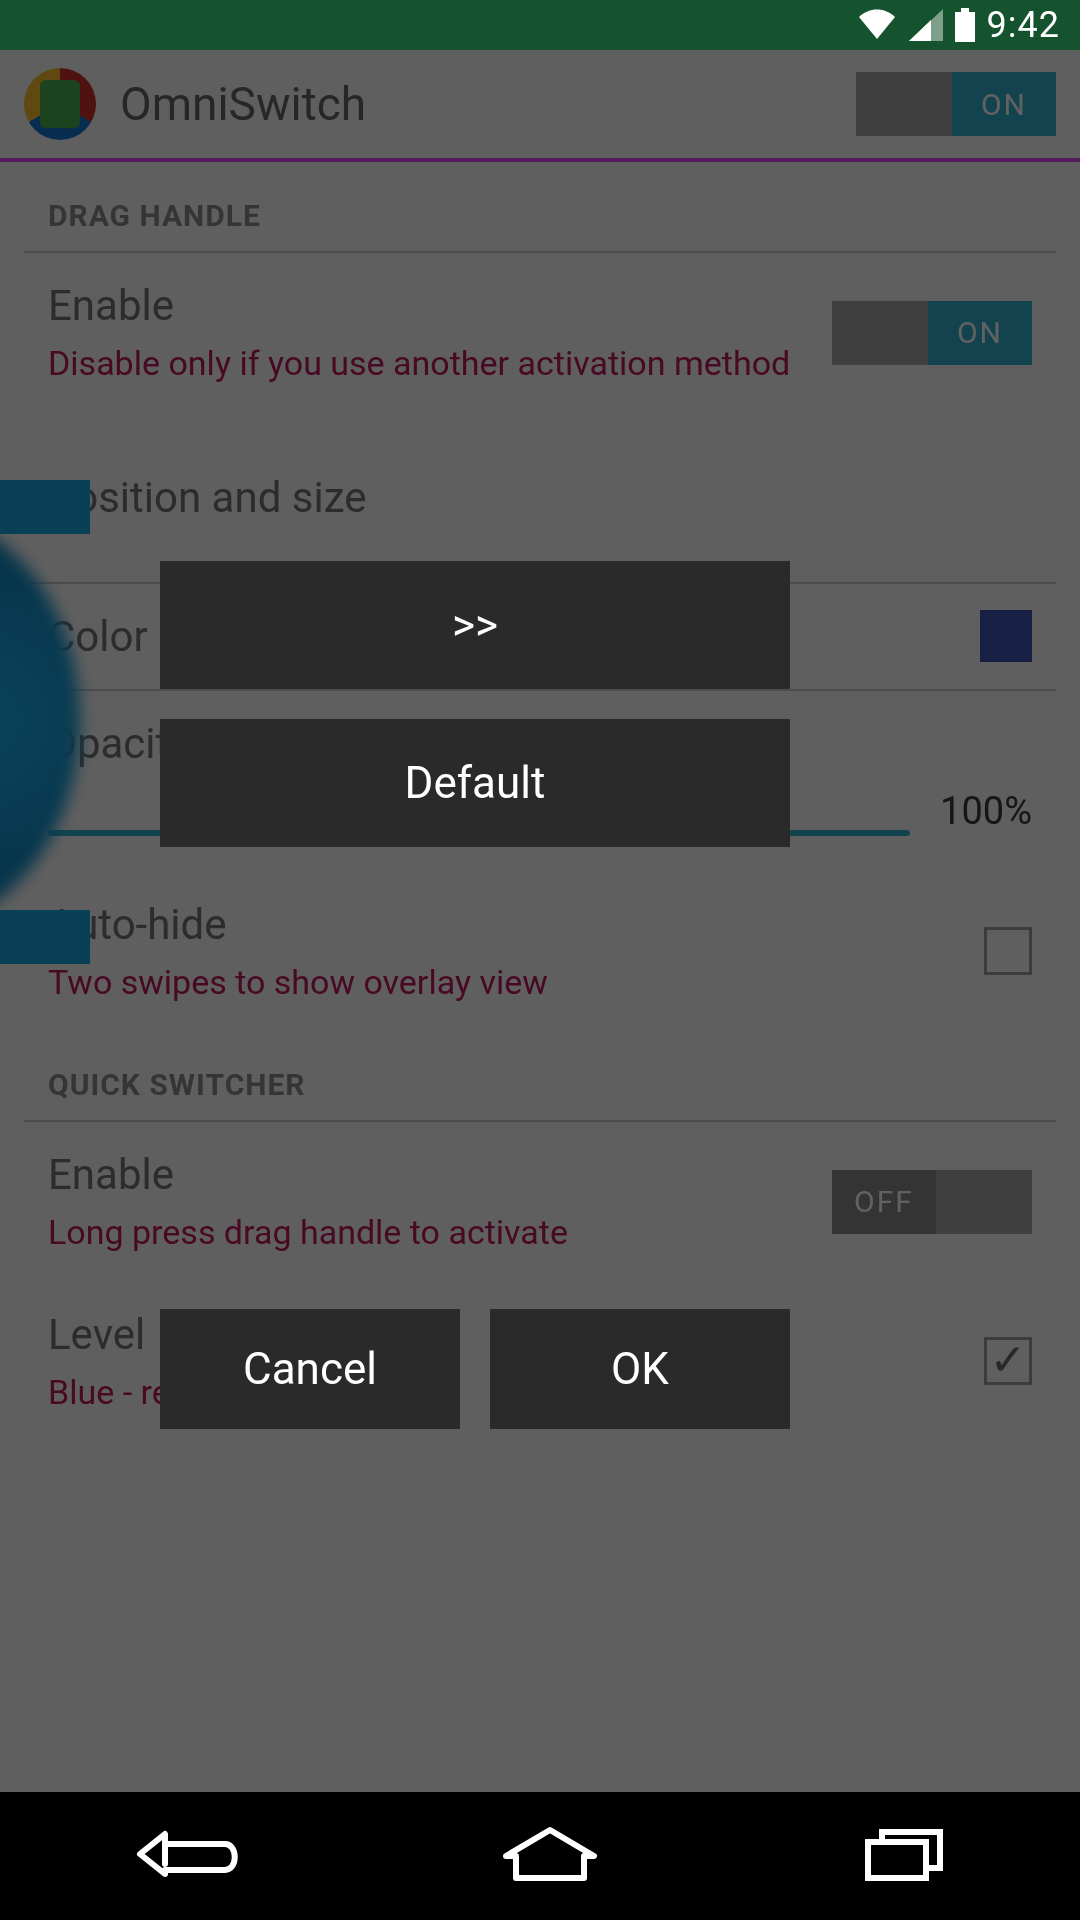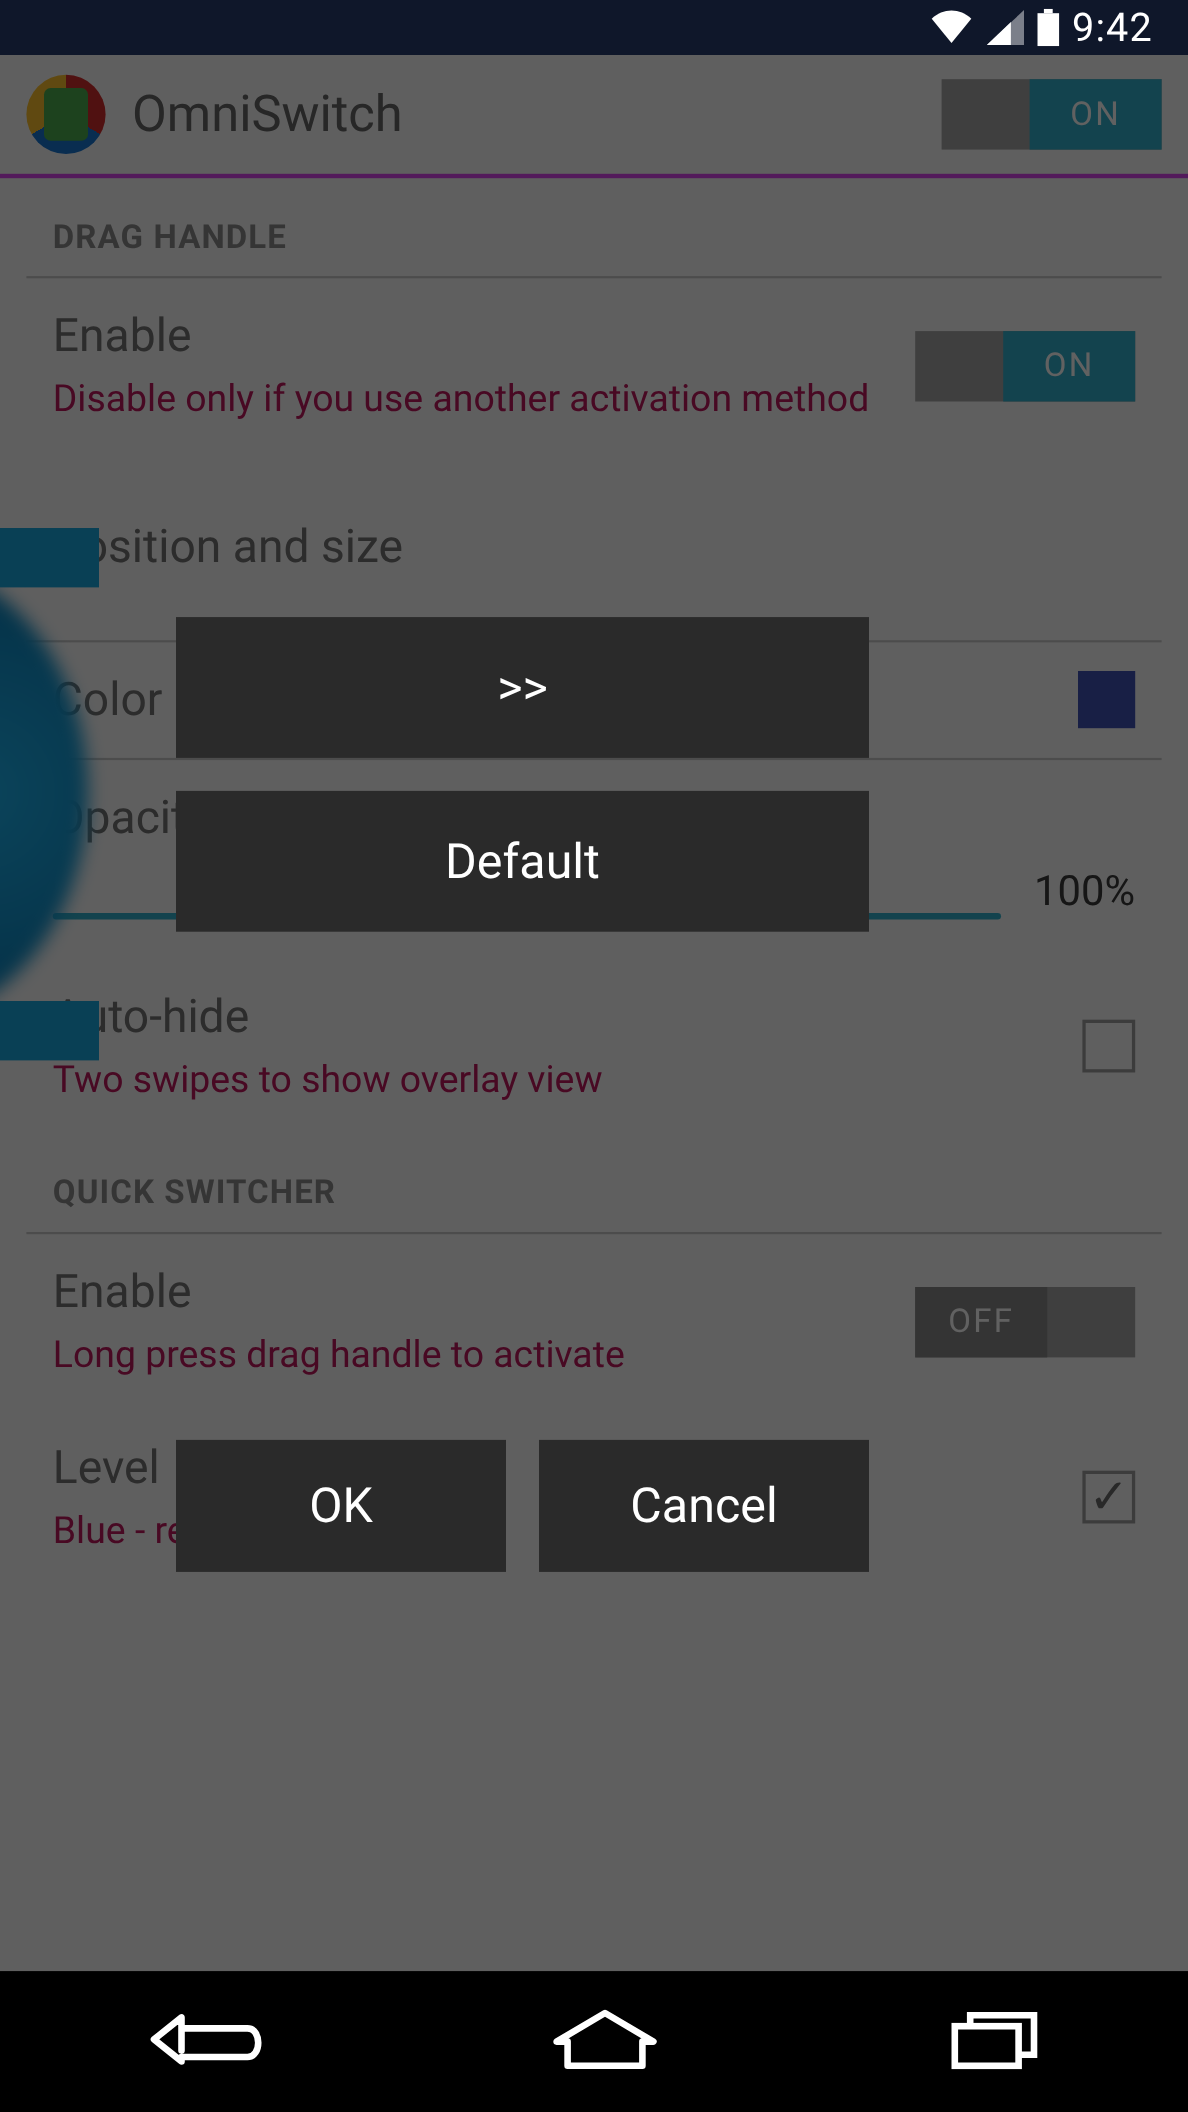--- a/index.html
+++ b/index.html
@@ -1,22 +1,22 @@
 <!DOCTYPE html>
 <html><head>
 <meta charset="utf-8">
 <style>
   * { margin:0; padding:0; box-sizing:border-box; font-family: Roboto, "Helvetica Neue", Arial, sans-serif; }
   html,body { width:1080px; height:1920px; background:#000; overflow:hidden; }
 
   
   .status-bar{
     position:absolute; top:0; left:0; right:0; height:50px;
-    background:#0f172a; color:#fff; display:flex; justify-content:flex-end;
-    align-items:center; padding-right:32px; gap:12px;
+    background:#14532d; color:#fff; display:flex; justify-content:flex-end;
+    align-items:center; padding-right:20px; gap:12px;
     font-size:36px; font-weight:400; letter-spacing:1px;
   }
   .status-bar svg{ display:block; }
 
   
   .page{
     position:absolute; top:50px; left:0; right:0; bottom:128px;
     background:#fafafa;
   }
   .header{
@@ -30,21 +30,21 @@
     position:relative;
   }
   .header .app-icon::after{
     content:""; width:40px; height:48px; background:#4caf50; border-radius:6px;
   }
   .header .app-name{ font-size:46px; color:#666; flex:1; }
   .toggle{
     width:200px; height:64px; background:#a6a6a6; position:relative;
   }
   .toggle .knob{
-    position:absolute; top:0; right:0; width:120px; height:64px;
+    position:absolute; top:0; right:0; width:104px; height:64px;
     background:#33b1cc; color:#fff; display:flex; align-items:center;
     justify-content:center; font-size:30px; letter-spacing:2px;
   }
   .toggle.off .knob{ left:0; right:auto; background:#888; }
 
   .section-title{
     font-size:30px; color:#8d8d8d; font-weight:700; letter-spacing:1px;
     padding:36px 48px 18px;
   }
   .divider{ height:2px; background:#c7c7c7; margin:0 24px; }
@@ -214,24 +214,24 @@
 
 <div class="dialog">
   <div class="dlg-box">
     <span>&gt;&gt;</span>
   </div>
   <div class="dlg-box">
     <span>Default</span>
   </div>
   <div class="dlg-row">
     <div class="dlg-btn">
+      <span>Cancel</span>
+    </div>
+    <div class="dlg-btn">
       <span>OK</span>
-    </div>
-    <div class="dlg-btn">
-      <span>Cancel</span>
     </div>
   </div>
 </div>
 
 <div class="navbar">
   <span>
     <svg width="110" height="60" viewBox="0 0 110 60">
       <path d="M10 30 L35 10 L35 20 L95 20 C108 20 108 46 95 46 L35 46 L35 50 Z
                M35 20 L35 40" stroke="#fff" stroke-width="6" fill="none" stroke-linejoin="round" stroke-linecap="round"></path>
     </svg>

